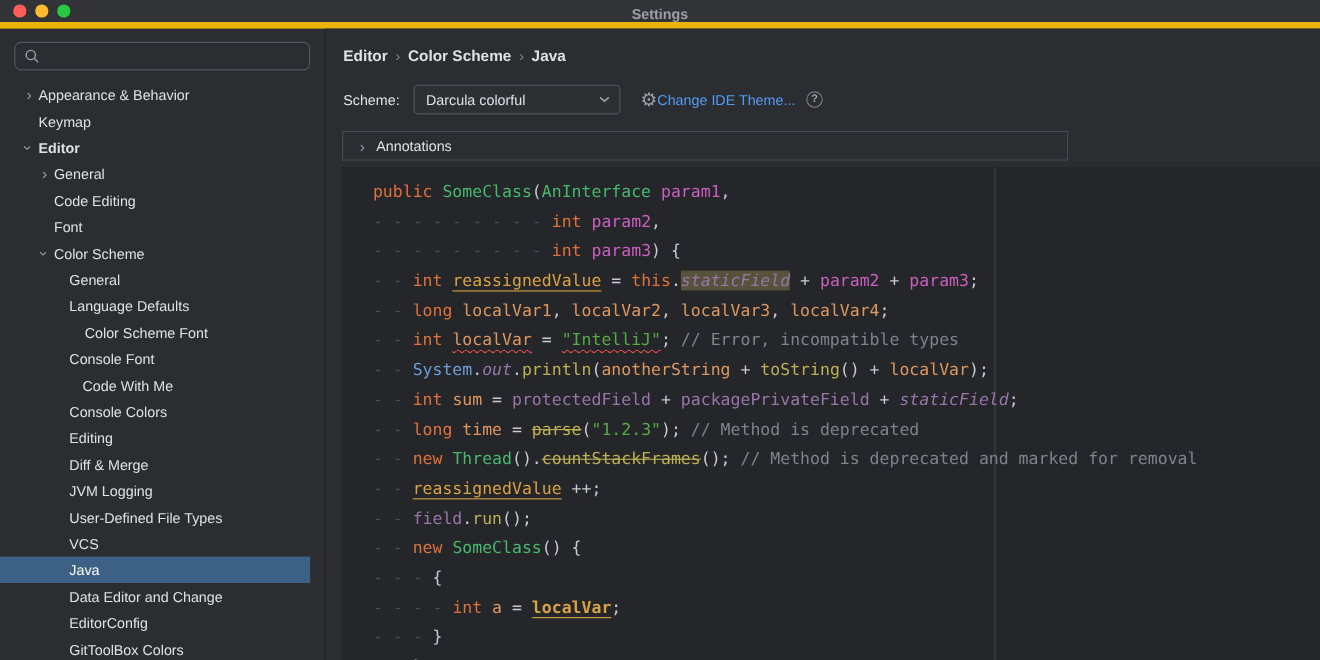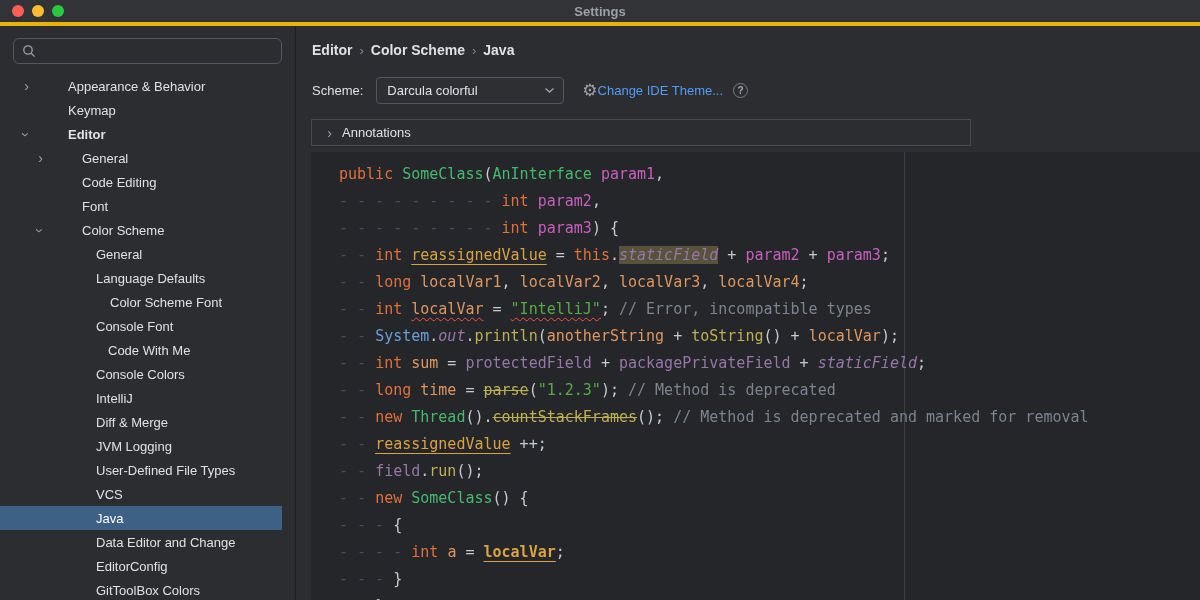--- a/index.html
+++ b/index.html
@@ -2,36 +2,36 @@
 <html style="--titlebarBg: #323336; --panelBg: #2b2d30; --editorBg: #242629; --selection: #3d6185; --text: #dfe1e5; --link: #549bf5; --error: #f2524e; --kw: #e0703c; --cls: #47b96f; --param: #c95fbe; --reas: #d9a343; --field: #9876aa; --fieldHlBg: #56533a; --local: #df9760; --method: #bdb054; --sys: #6d9ed8; --str: #57ab45; --cmt: #7e838d; --plain: #c6cad2; --indent: #4a4f58; --guide: #3c3f45;"><head>
 <meta charset="utf-8">
 <style>
   html,body{margin:0;padding:0;}
   body{
     width:1200px;height:600px;overflow:hidden;position:relative;
     background:var(--panelBg);
     font-family:"Liberation Sans", sans-serif;
   }
   
-  .titlebar{height:26px;background:var(--titlebarBg);display:flex;align-items:center;justify-content:center;position:relative;box-sizing:border-box;border-bottom:4px solid #eab308;}
+  .titlebar{height:26px;background:var(--titlebarBg);display:flex;align-items:flex-end;justify-content:center;position:relative;box-sizing:border-box;border-bottom:6px solid #eab308;}
   .traffic{position:absolute;left:12px;top:50%;transform:translateY(-50%);display:flex;gap:8px;}
   .tl{width:12px;height:12px;border-radius:50%;display:inline-block;}
   .tl.red{background:#ff5f57}.tl.yellow{background:#febc2e}.tl.green{background:#28c840}
   .titlebar-title{font-size:13px;font-weight:700;color:#9da0a6;}
   
   .layout{display:flex;height:574px;}
   .sidebar{width:296px;min-width:296px;box-sizing:border-box;border-right:1px solid #1e1f22;padding-top:12px;display:flex;flex-direction:column;background:var(--panelBg);}
   .search-box{margin:0 13px;height:26px;box-sizing:border-box;border:1px solid #54575e;border-radius:6px;display:flex;align-items:center;padding:0 8px;gap:6px;flex:none;}
   .search-box input{flex:1;background:transparent;border:none;outline:none;color:var(--text);font-size:13px;font-family:inherit;min-width:0;}
   .tree{margin-top:10px;flex:1;overflow:hidden;}
   .tree-row{height:24px;display:flex;align-items:center;font-size:13px;color:var(--text);box-sizing:border-box;margin-right:13px;}
   .tree-row.selected{background:var(--selection);color:#ffffff;}
   .chevron{width:17px;height:17px;flex:none;display:inline-flex;align-items:center;justify-content:center;color:#9da0a8;font-size:14px;line-height:1;}
   .chevron.expanded{transform:rotate(90deg);}
-  .tree-label{white-space:nowrap;margin-left:33px;}
+  .tree-label{white-space:nowrap;}
   .tree-label.bold{font-weight:700;}
   
   .main{flex:1;position:relative;background:var(--panelBg);}
   .breadcrumb{position:absolute;left:16px;top:16px;display:flex;align-items:center;gap:7px;font-size:14px;font-weight:700;color:var(--text);}
   .bc-sep{color:#84878d;font-weight:400;font-size:13px;}
   .bc-item{cursor:pointer;}
   .scheme-row{position:absolute;left:16px;top:51px;height:27px;display:flex;align-items:center;}
   .scheme-label{font-size:13px;color:var(--text);margin-right:13px;}
   .combo{width:188px;height:27px;box-sizing:border-box;border:1px solid #54575e;border-radius:4px;background:#2d2f33;display:flex;align-items:center;padding:0 8px 0 10px;cursor:pointer;gap:20px;}
   .combo-value{flex:1;font-size:13px;color:var(--text);white-space:nowrap;overflow:hidden;}
@@ -134,21 +134,21 @@
         <div class="tree-row" style="padding-left: 58px;">
           <span class="chevron"></span>
           <span class="tree-label">Code With Me</span>
         </div>
         <div class="tree-row" style="padding-left: 46px;">
           <span class="chevron"></span>
           <span class="tree-label">Console Colors</span>
         </div>
         <div class="tree-row" style="padding-left: 46px;">
           <span class="chevron"></span>
-          <span class="tree-label">IntelliJ</span>
+          <span class="tree-label">Editing</span>
         </div>
         <div class="tree-row" style="padding-left: 46px;">
           <span class="chevron"></span>
           <span class="tree-label">Diff &amp; Merge</span>
         </div>
         <div class="tree-row" style="padding-left: 46px;">
           <span class="chevron"></span>
           <span class="tree-label">JVM Logging</span>
         </div>
         <div class="tree-row" style="padding-left: 46px;">

